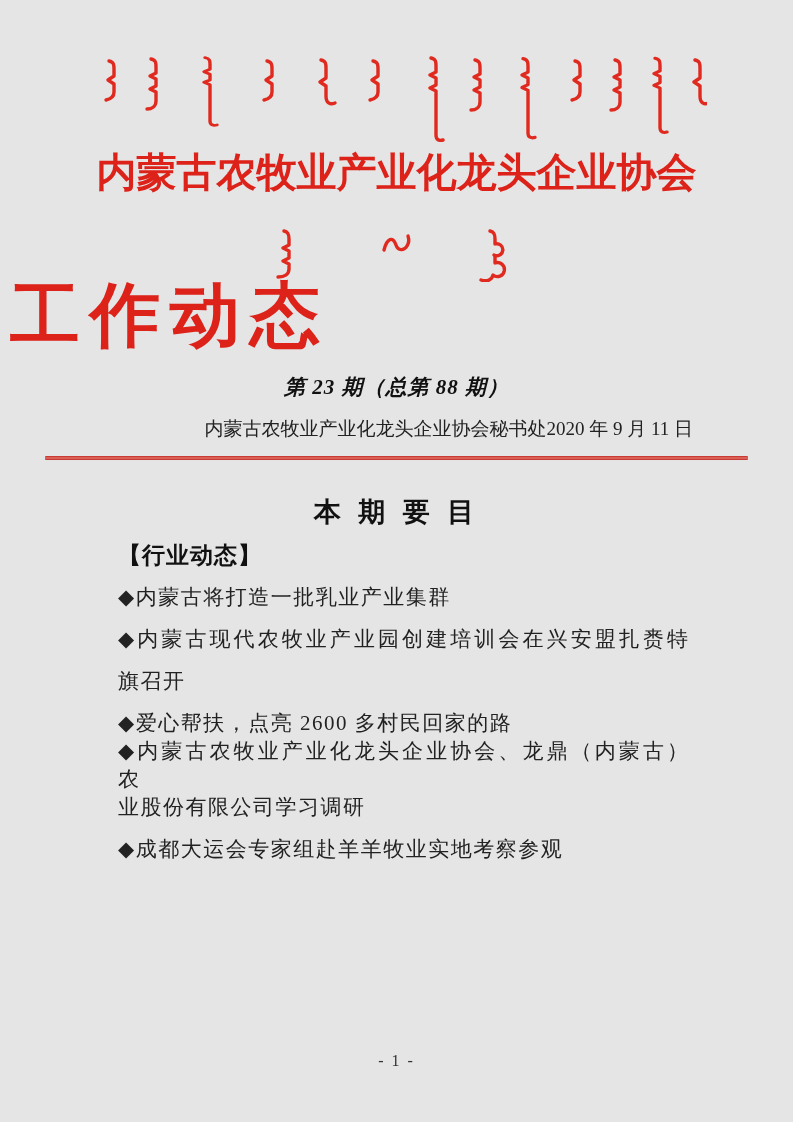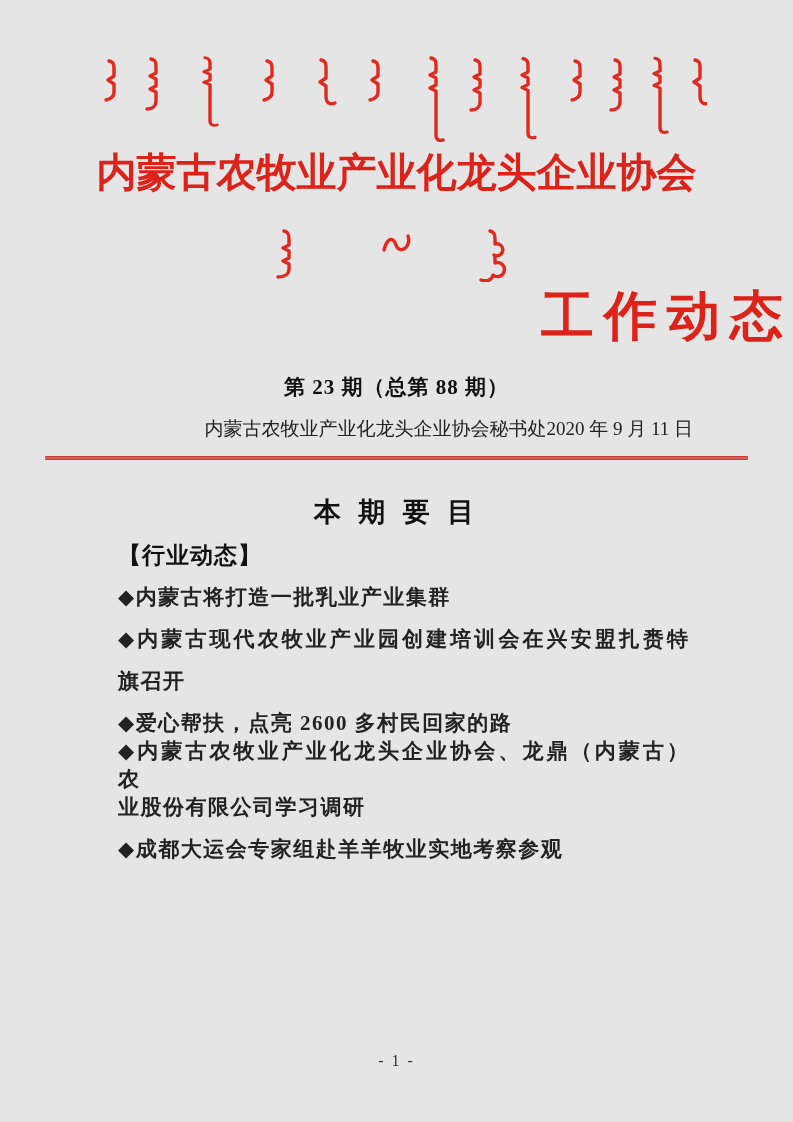--- a/index.html
+++ b/index.html
@@ -19,34 +19,35 @@
     text-align:center;
     font-size:40px;line-height:62px;
     font-weight:bold;
     letter-spacing:0px;
     color:#dd221a;
     font-family:"Liberation Serif","DejaVu Serif",serif;
   }
   .mong-mid{display:block;margin:24px auto 0;width:250px;height:54px;}
   .main-title{
     margin-top:2px;
-    text-align:right;
-    font-size:53px;line-height:64px;
+    text-align:left;
+    font-size:70px;line-height:64px;
     font-weight:bold;
     letter-spacing:10px;
     text-indent:10px;
     color:#dd221a;
   }
   .issue-line{
     margin-top:26px;
     text-align:center;
     font-size:21px;line-height:26px;
     font-weight:bold;
     letter-spacing:1px;
     color:#111;
+    font-style:italic;
   }
   .pub-row{
     margin-top:16px;
     padding:0 100px 0 118px;
     display:flex;justify-content:flex-end;align-items:baseline;
     font-size:19px;line-height:26px;
     color:#222;
   }
   .red-rule{
     margin:14px 45px 0 45px;
@@ -62,21 +63,20 @@
     font-weight:bold;
     letter-spacing:5px;
     color:#111;
     font-family:"Liberation Sans","DejaVu Sans",sans-serif;
   }
   .toc{margin-top:8px;}
   .toc-line{
     height:42px;
     display:flex;align-items:center;
     padding-left:118px;
-    font-weight:bold;
   }
   .toc-line.head{
     font-family:"Liberation Sans","DejaVu Sans",sans-serif;
     font-size:23px;font-weight:bold;
     letter-spacing:1px;
     color:#111;
   }
   .toc-line.item{
     font-size:21px;
     letter-spacing:1.5px;

